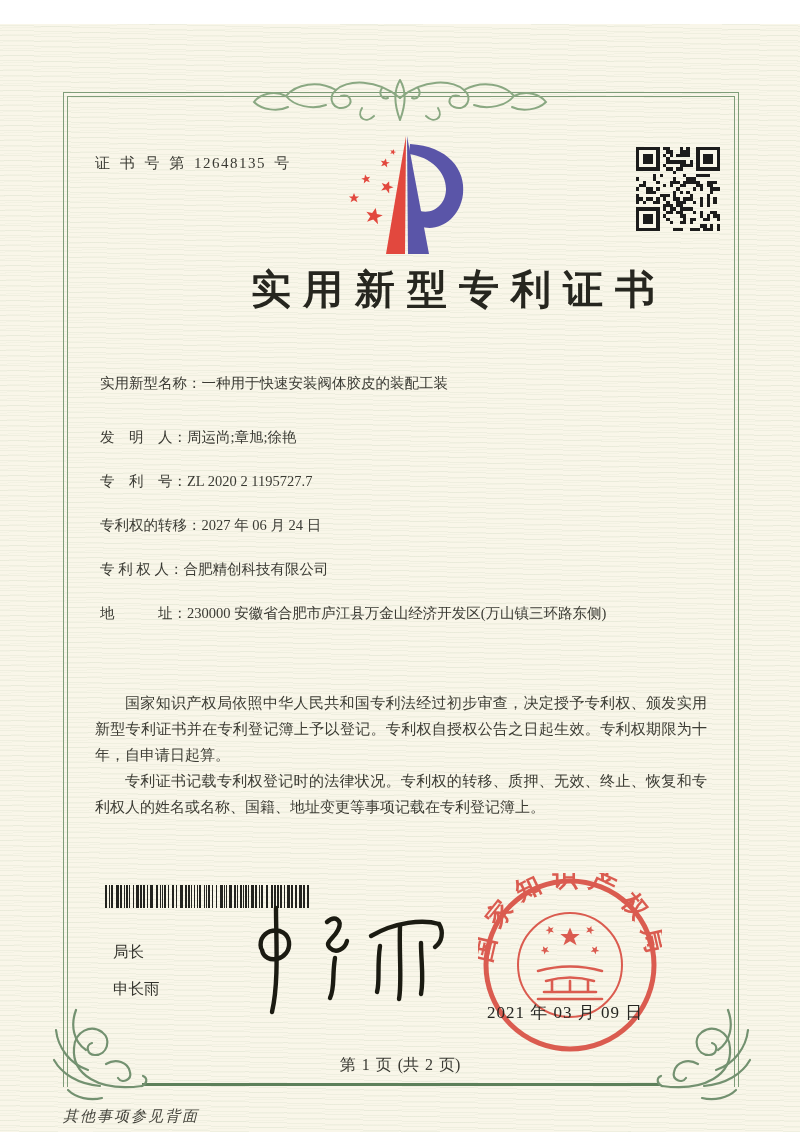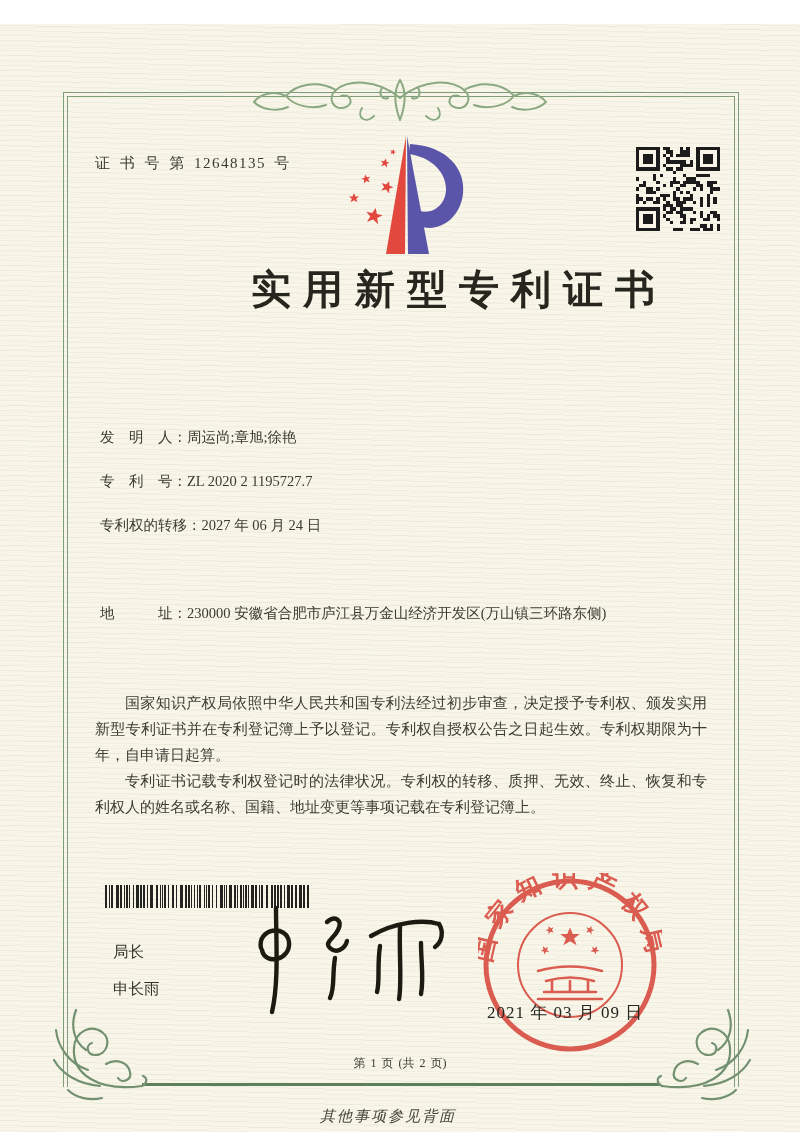--- a/index.html
+++ b/index.html
@@ -52,24 +52,24 @@
   }
   .paras p{margin:0;text-indent:2em;}
   .signoff-role{position:absolute;left:113px;top:918px;font-size:15.5px;color:#33332c;}
   .signoff-name{position:absolute;left:113px;top:955px;font-size:15.5px;color:#33332c;}
   .seal-date{
     position:absolute;left:487px;top:977px;font-size:17px;letter-spacing:1px;
     color:#262622;z-index:6;white-space:pre;
   }
   .page-no{
     position:absolute;left:63px;top:1031px;width:674px;text-align:center;
-    font-size:12px;color:#3a3a33;word-spacing:2px;
+    font-size:16px;color:#3a3a33;word-spacing:2px;
   }
   .back-note{
-    position:absolute;left:63px;top:1083px;width:650px;text-align:center;
+    position:absolute;left:63px;top:1083px;width:650px;
     font-size:15px;font-style:italic;color:#44443c;letter-spacing:2px;font-family:Liberation Serif, serif;
   }
   svg{position:absolute;}
   #logo{left:336px;top:108px;}
   #qr{left:636px;top:123px;}
   #barcode{left:105px;top:861px;}
   #signature{left:233px;top:872px;}
   #seal{left:478px;top:849px;z-index:5;}
   #orn-top{left:230px;top:50px;}
   #orn-bl{left:46px;top:980px;}
@@ -321,31 +321,39 @@
       <rect x="18" y="0" width="7" height="7" fill="#1c1c1c"></rect>
       <rect x="19" y="1" width="5" height="5" fill="#f9f6e9"></rect>
       <rect x="20" y="2" width="3" height="3" fill="#1c1c1c"></rect>
       <rect x="0" y="18" width="7" height="7" fill="#1c1c1c"></rect>
       <rect x="1" y="19" width="5" height="5" fill="#f9f6e9"></rect>
       <rect x="2" y="20" width="3" height="3" fill="#1c1c1c"></rect>
     </svg>
 
   <div class="title">实用新型专利证书</div>
 
+  <div class="row" style="top:346px">
+    <span class="lab">实用新型名称：</span>
+    <span class="val">一种用于快速安装阀体胶皮的装配工装</span>
+  </div>
   <div class="row" style="top:400px">
     <span class="lab">发　明　人：</span>
     <span class="val">周运尚;章旭;徐艳</span>
   </div>
   <div class="row" style="top:444px">
     <span class="lab">专　利　号：</span>
     <span class="val">ZL 2020 2 1195727.7</span>
   </div>
   <div class="row" style="top:488px">
     <span class="lab">专利权的转移：</span>
     <span class="val">2027 年 06 月 24 日</span>
+  </div>
+  <div class="row" style="top:532px">
+    <span class="lab">专 利 权 人：</span>
+    <span class="val">合肥精创科技有限公司</span>
   </div>
   <div class="row addr" style="top:576px">
     <span class="lab">地　　　址：</span>
     <span class="val">230000 安徽省合肥市庐江县万金山经济开发区(万山镇三环路东侧)</span>
   </div>
 
 
   <div class="paras">
     <p>国家知识产权局依照中华人民共和国专利法经过初步审查，决定授予专利权、颁发实用新型专利证书并在专利登记簿上予以登记。专利权自授权公告之日起生效。专利权期限为十年，自申请日起算。</p>
     <p>专利证书记载专利权登记时的法律状况。专利权的转移、质押、无效、终止、恢复和专利权人的姓名或名称、国籍、地址变更等事项记载在专利登记簿上。</p>

